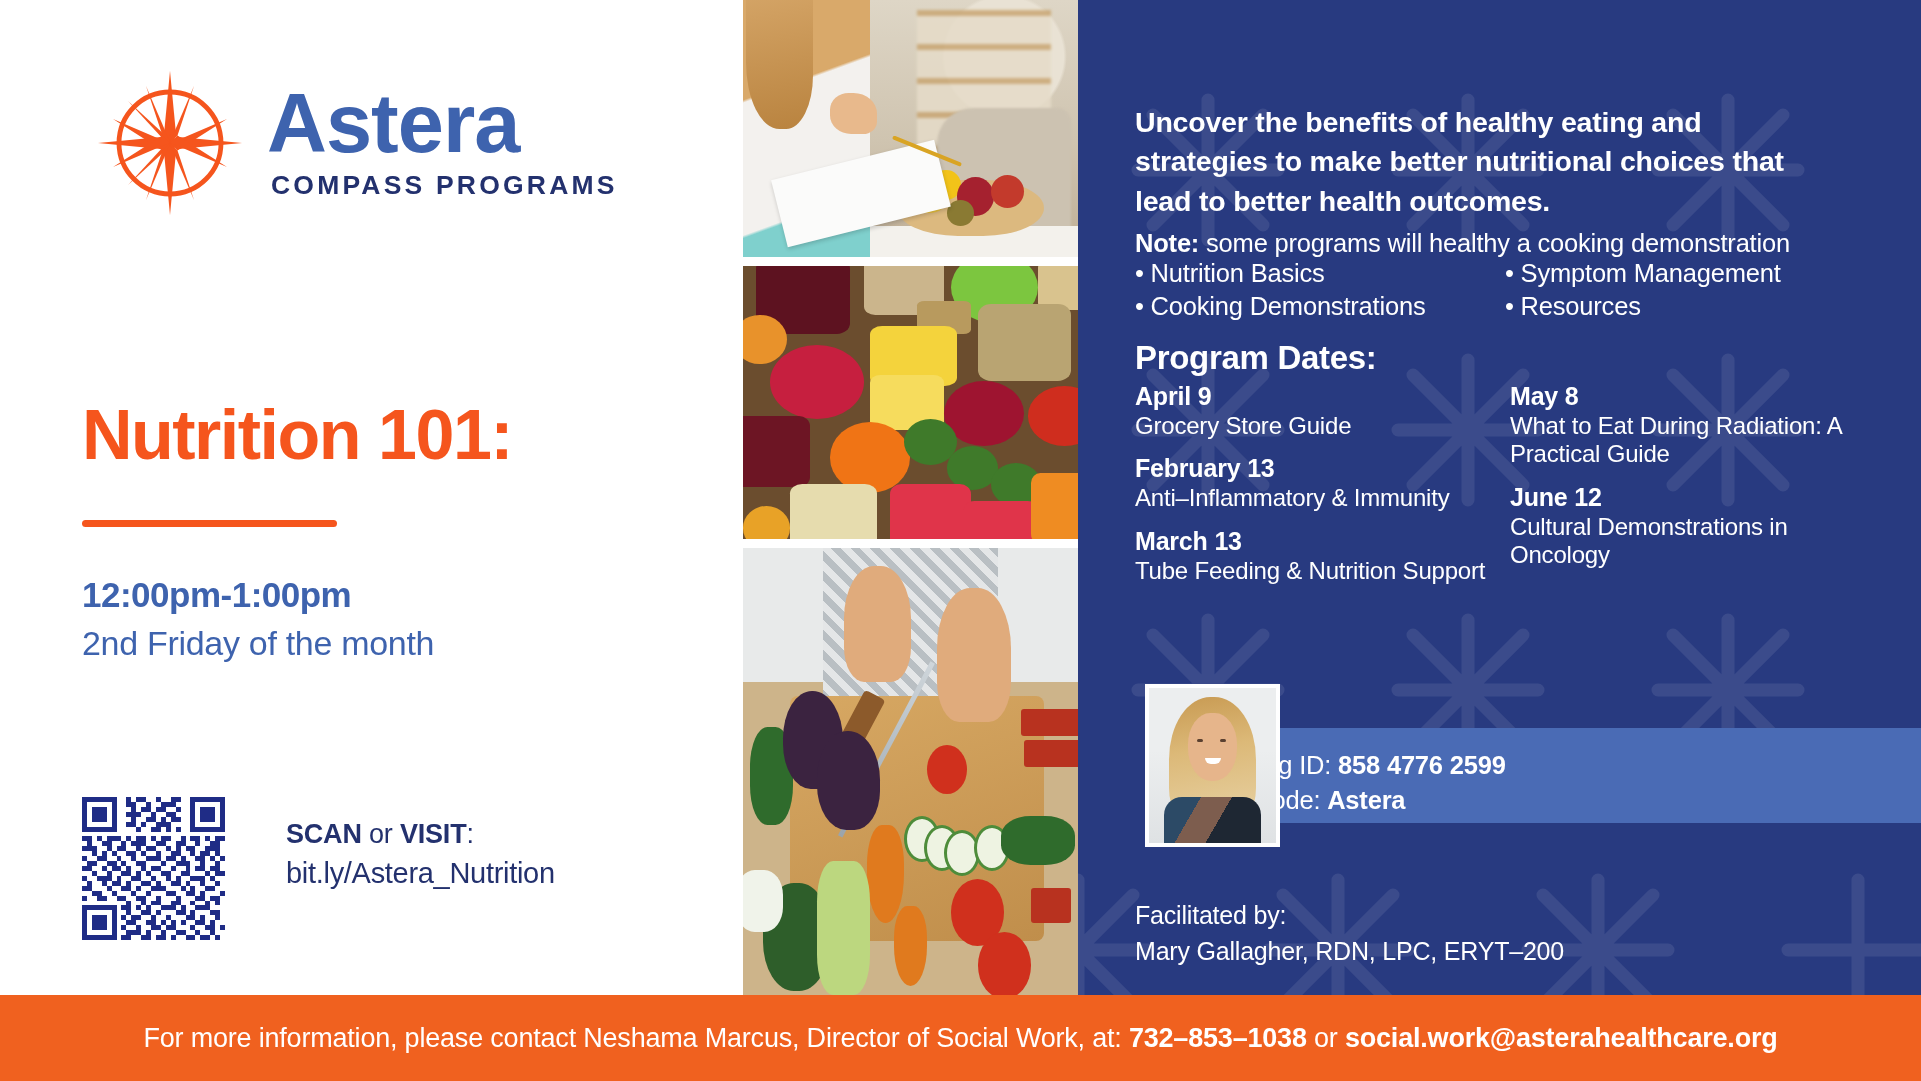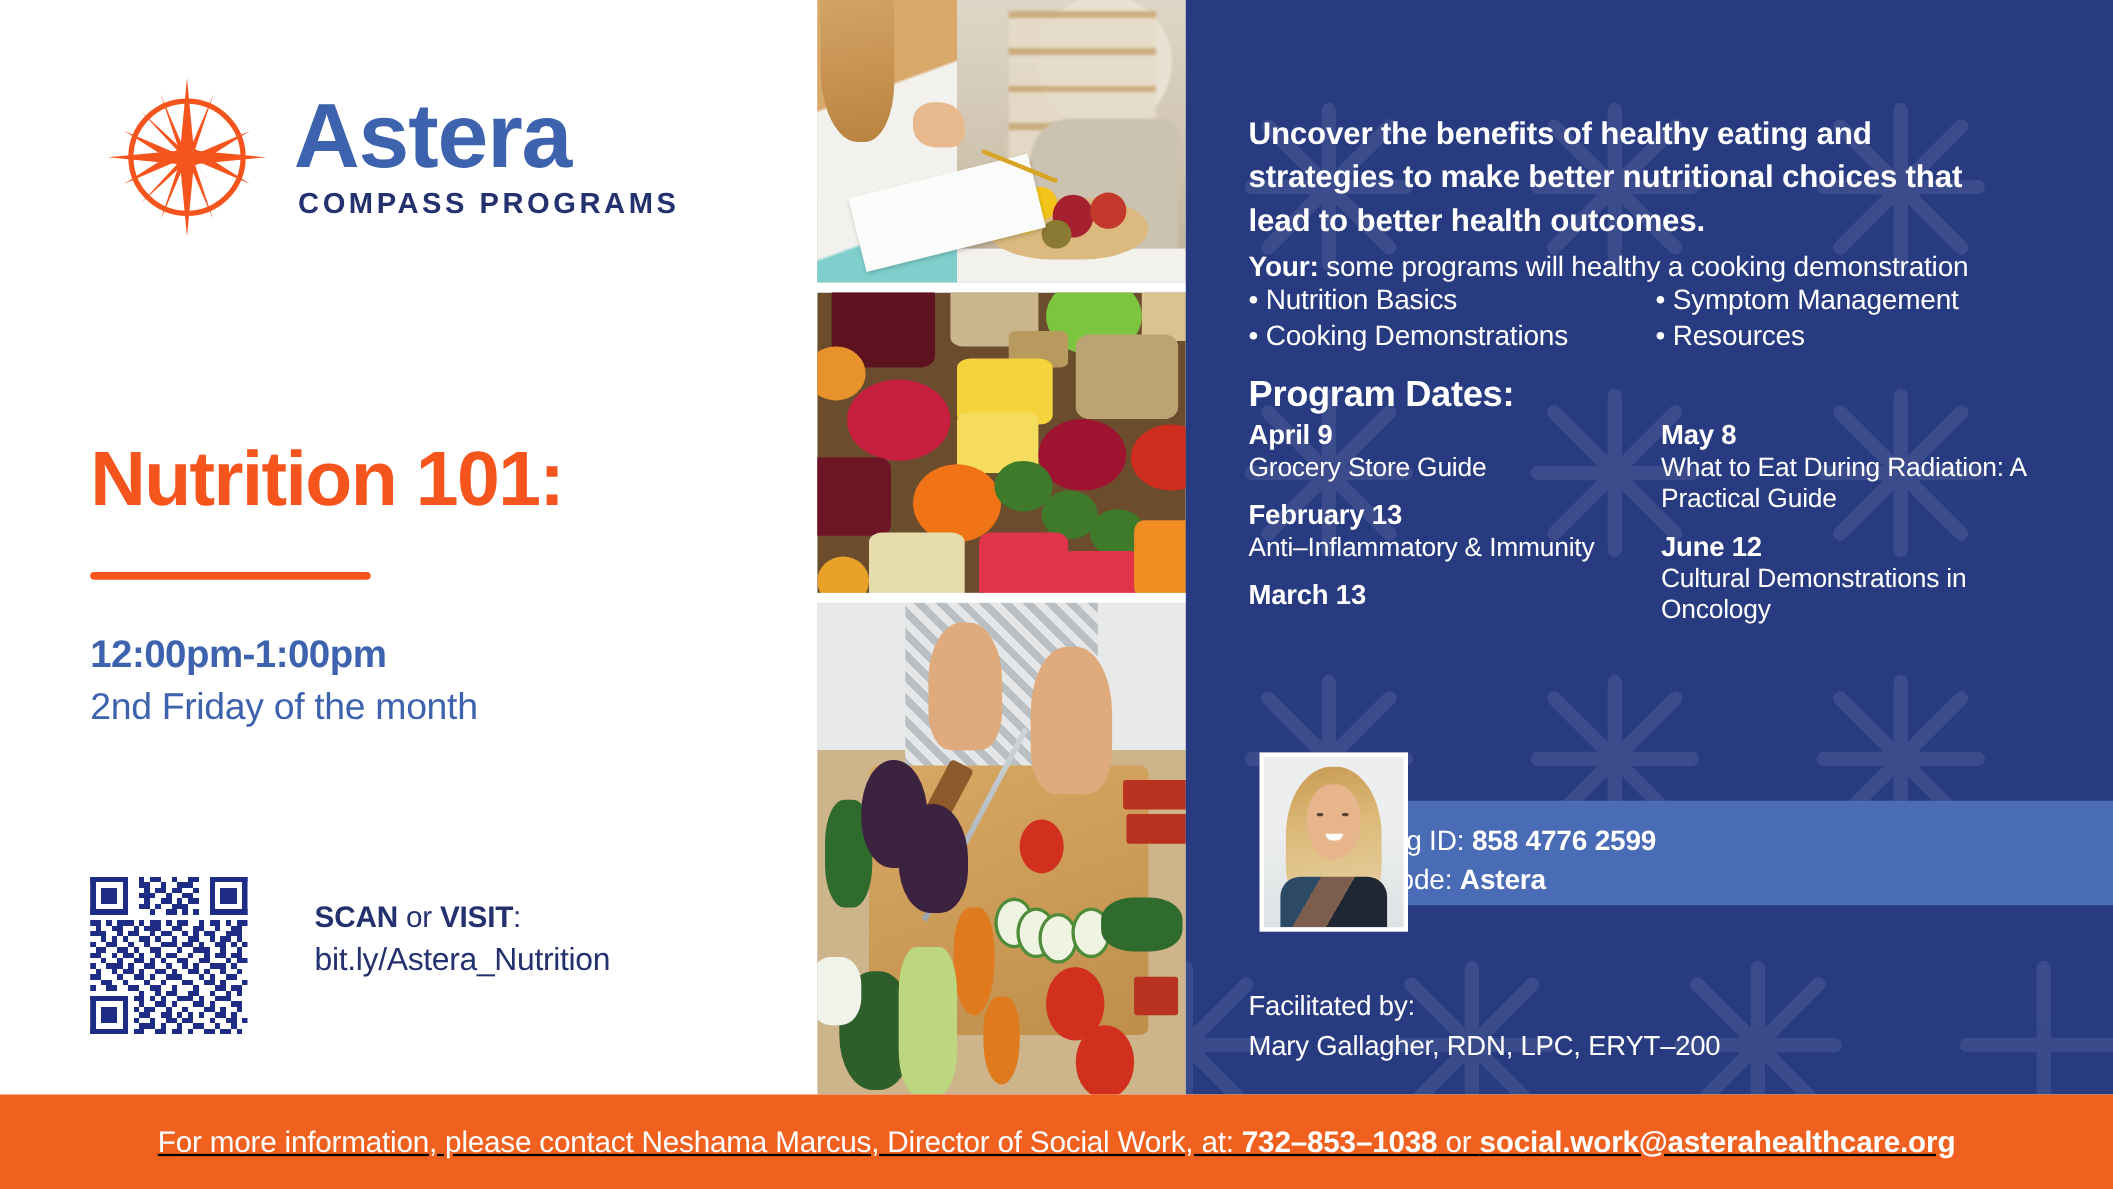--- a/index.html
+++ b/index.html
@@ -177,21 +177,21 @@
   .meet-lines{position:absolute;left:42px;top:20px;}
   .meet-line{font-size:25.5px;color:#ffffff;letter-spacing:-0.2px;line-height:1.36;}
   .meet-line b{font-weight:bold;}
 
   .facil{position:absolute;left:57px;top:898px;}
   .facil-line{font-size:25px;color:#ffffff;letter-spacing:-0.2px;line-height:1.42;}
 
   
   .footer{
     position:absolute;left:0;top:995px;width:1921px;height:86px;
-    background:#F0611F;display:flex;align-items:center;justify-content:center;text-decoration:underline;
+    background:#F0611F;display:flex;align-items:center;justify-content:center;
   }
   .footer-text{
     font-size:27px;color:#ffffff;letter-spacing:-0.2px;white-space:nowrap;
   }
   .footer-text b{font-weight:bold;}
 </style>
 </head>
 <body>
 
 <div class="flyer">
@@ -555,21 +555,21 @@
         <path d="M190 950 L330 950 M260 880 L260 1020 M205 895 L315 1005 M315 895 L205 1005"></path>
         <path d="M450 950 L590 950 M520 880 L520 1020 M465 895 L575 1005 M575 895 L465 1005"></path>
         <path d="M710 950 L850 950 M780 880 L780 1020"></path>
         <path d="M-70 950 L70 950 M0 880 L0 1020 M-55 895 L55 1005 M55 895 L-55 1005"></path>
       </g>
     </svg>
 
     <div class="navy-inner">
       <div class="intro">Uncover the benefits of healthy eating and strategies to make better nutritional choices that lead to better health outcomes.</div>
 
-      <div class="note"><b>Your:</b><span> some programs will healthy a cooking demonstration</span></div>
+      <div class="note"><b>Note:</b><span> some programs will healthy a cooking demonstration</span></div>
 
       <div class="bullets">
         <div class="bul-col">
           <div class="bul">• Nutrition Basics</div>
           <div class="bul">• Cooking Demonstrations</div>
         </div>
         <div class="bul-col">
           <div class="bul">• Symptom Management</div>
           <div class="bul">• Resources</div>
         </div>
@@ -582,20 +582,21 @@
           <div class="ditem">
             <div class="dd">April 9</div>
             <div class="dt">Grocery Store Guide</div>
           </div>
           <div class="ditem">
             <div class="dd">February 13</div>
             <div class="dt">Anti–Inflammatory &amp; Immunity</div>
           </div>
           <div class="ditem">
             <div class="dd">March 13</div>
+            <div class="dt">Tube Feeding &amp; Nutrition Support</div>
           </div>
         </div>
         <div class="dcol right">
           <div class="ditem">
             <div class="dd">May 8</div>
             <div class="dt">What to Eat During Radiation: A Practical Guide</div>
           </div>
           <div class="ditem">
             <div class="dd">June 12</div>
             <div class="dt">Cultural Demonstrations in Oncology</div>

